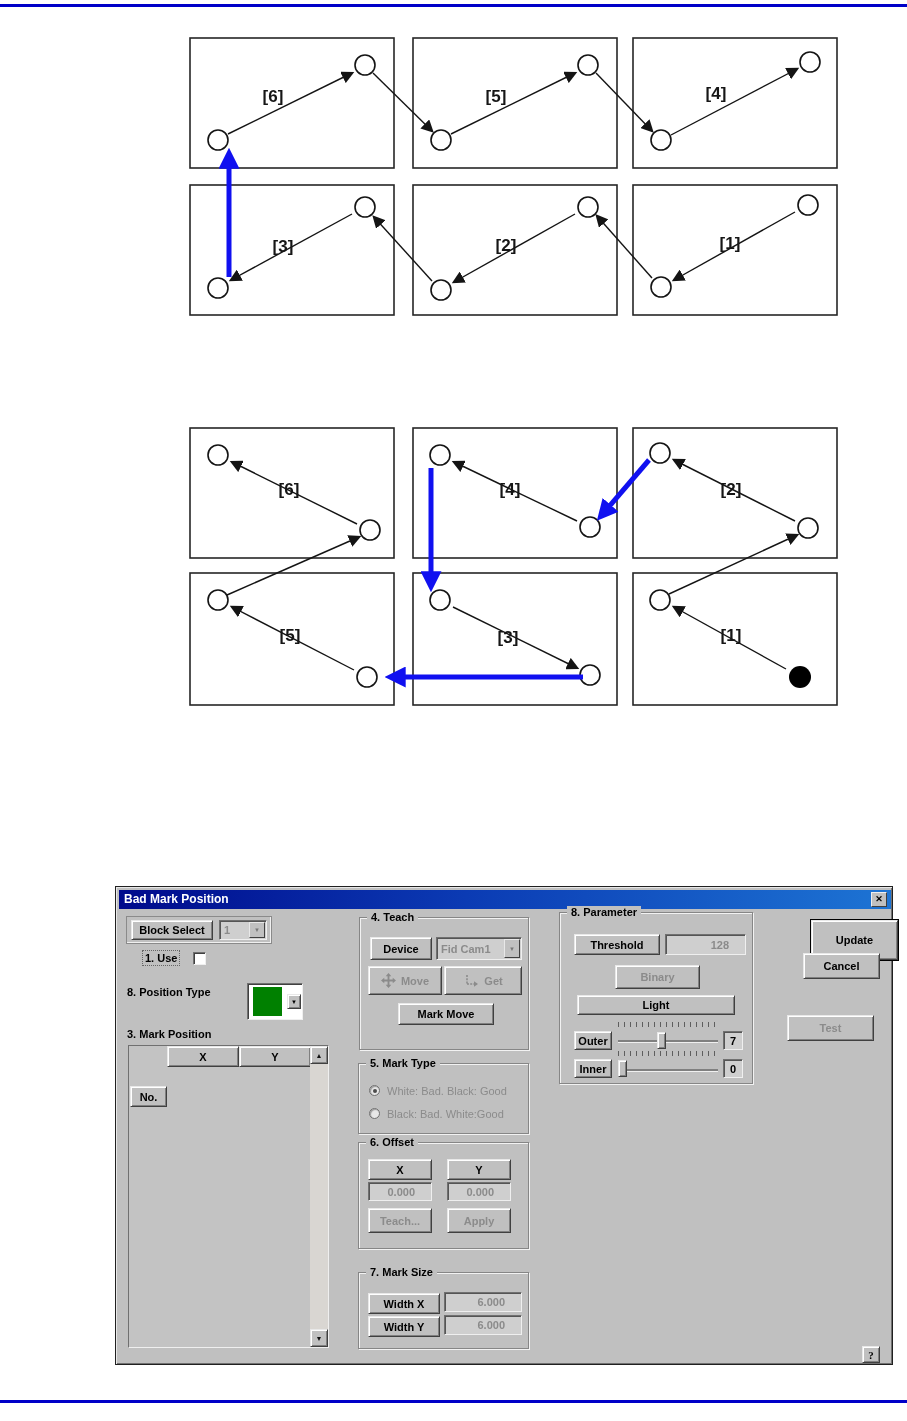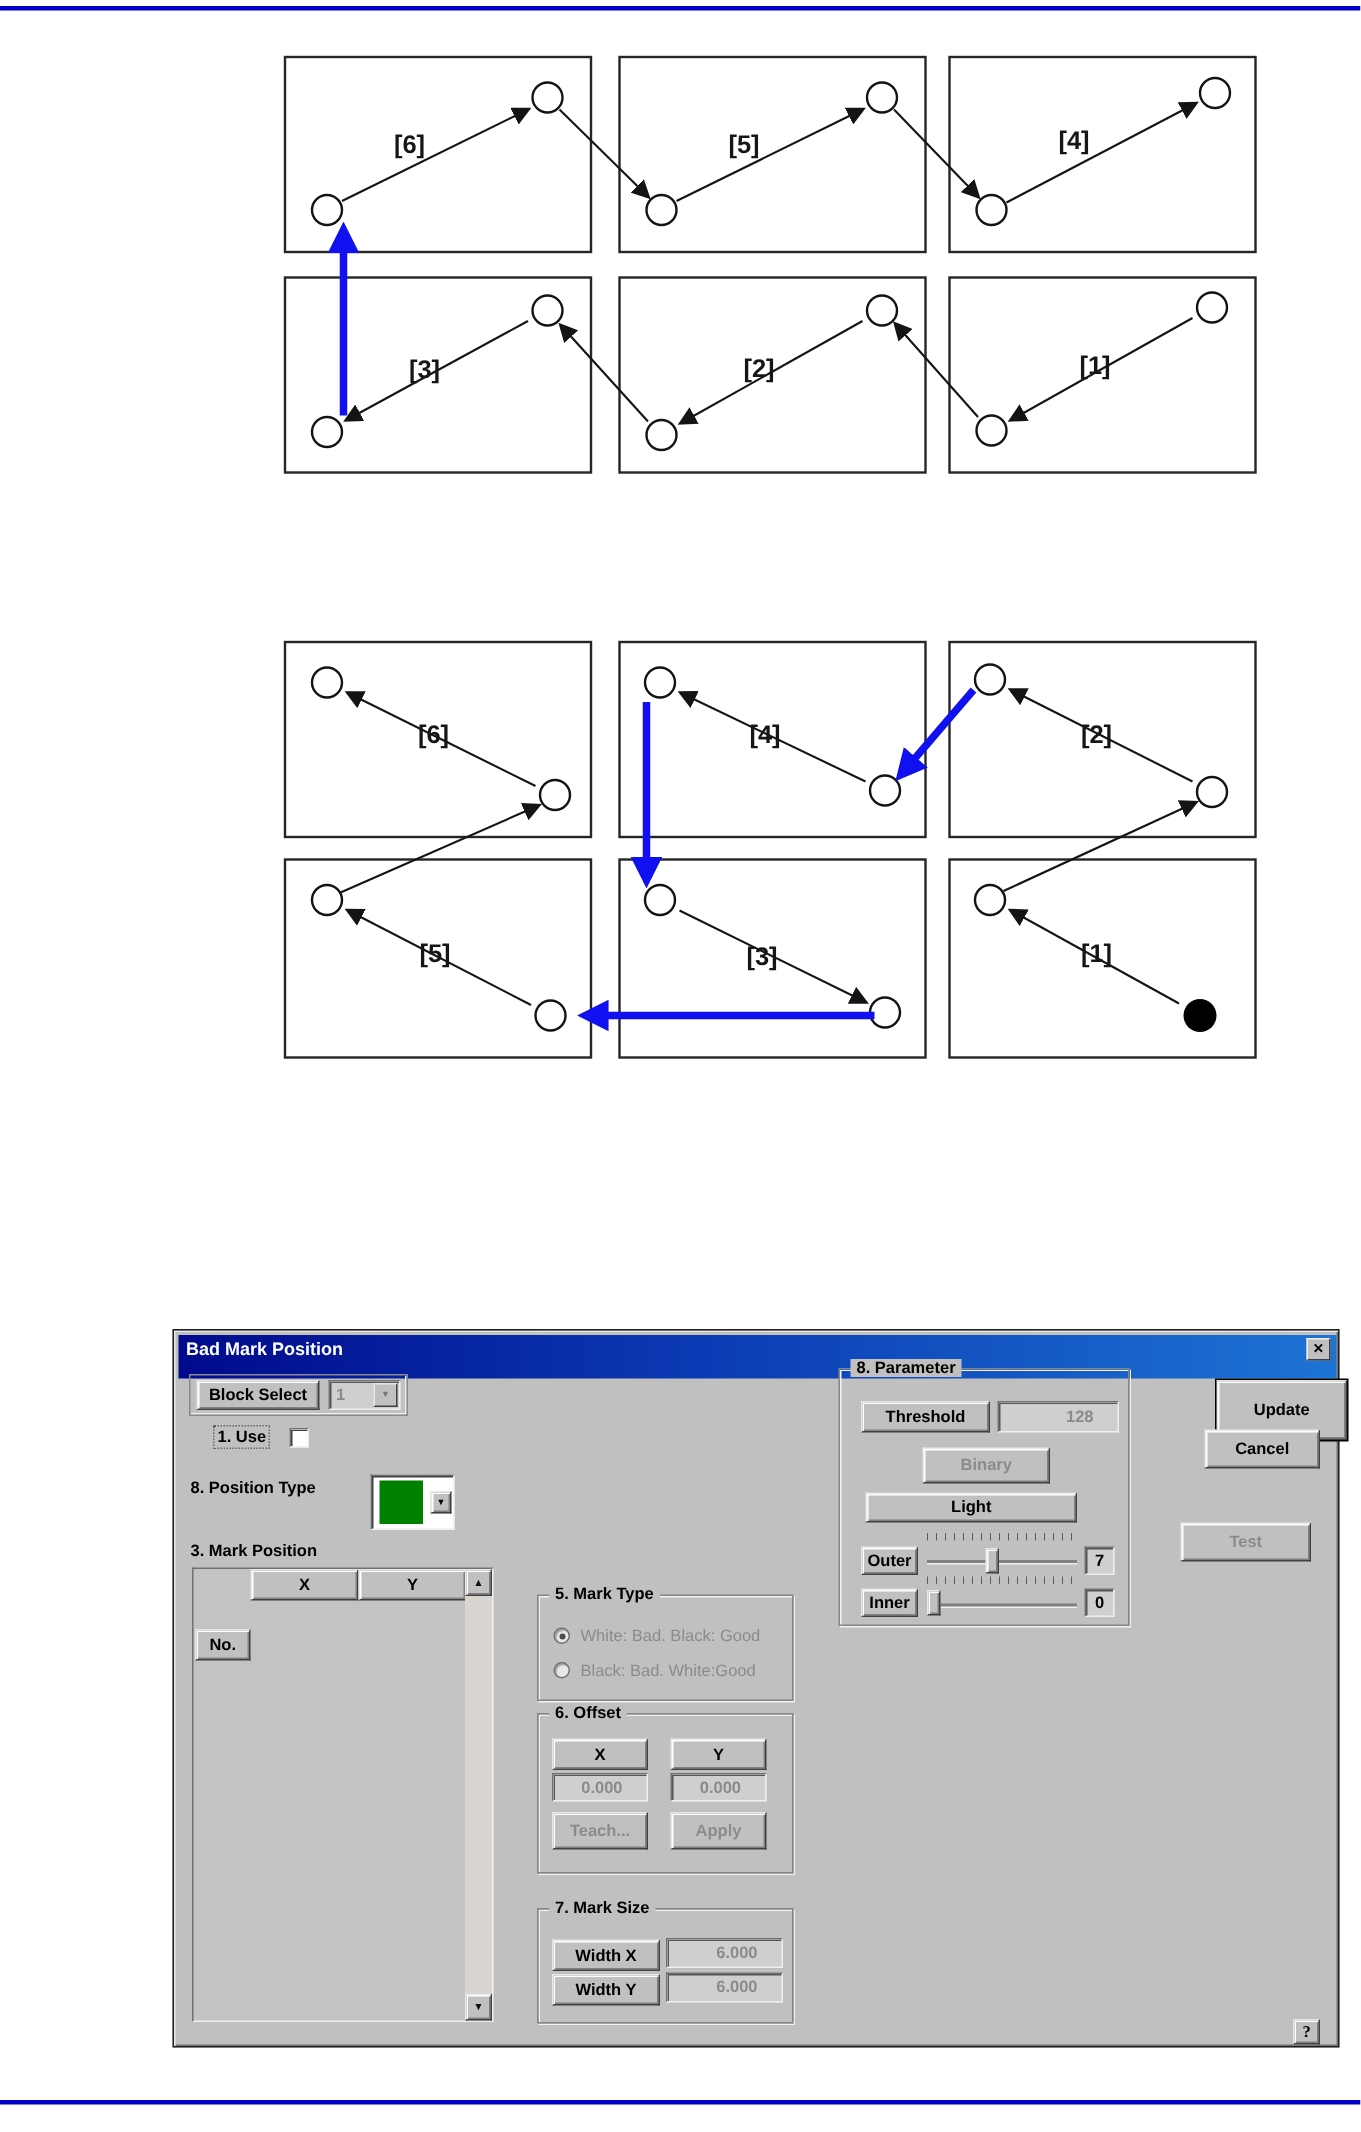--- a/index.html
+++ b/index.html
@@ -9,21 +9,21 @@
   .rule.top { top:4px; } .rule.bottom { top:1400px; }
 
   svg.diagram { position:absolute; }
   .boxlabel { font:bold 17px "Liberation Sans", sans-serif; fill:#161616; }
 
   
   .dialog { position:absolute; left:115px; top:886px; width:778px; height:479px;
             background:#c0c0c0; border:1px solid #202020;
             box-shadow: inset 1px 1px 0 #e8e8e8, inset -1px -1px 0 #707070;
             font-size:11px; color:#000; }
-  .titlebar { position:absolute; left:3px; top:3px; width:772px; height:29px;
+  .titlebar { position:absolute; left:3px; top:3px; width:772px; height:19px;
               background:linear-gradient(90deg,#000a8c 0%,#0b3bb4 45%,#1d74d4 100%);
               color:#fff; font-weight:bold; font-size:12px; line-height:19px;
               padding-left:5px; }
   .closebtn { position:absolute; right:4px; top:2px; width:16px; height:15px;
               background:#c0c0c0; border:1px solid; border-color:#efefef #404040 #404040 #efefef;
               font:bold 9px "Liberation Sans",sans-serif; text-align:center; line-height:13px; color:#000; }
 
   .btn { position:absolute; background:#c0c0c0; border:1px solid;
          border-color:#e8e8e8 #404040 #404040 #e8e8e8;
          box-shadow: inset 1px 1px 0 #ffffff, inset -1px -1px 0 #808080;
@@ -231,20 +231,42 @@
     <div class="th" style="left:1px; width:37px;margin-top:40px;">No.</div>
     <div class="th" style="left:38px; width:72px;">X</div>
     <div class="th" style="left:110px; width:72px;">Y</div>
     <div class="sbtrack">
       <div class="sbbtn" style="top:0;">▲</div>
       <div class="sbbtn" style="bottom:0; top:auto;">▼</div>
     </div>
     <div></div>
   </div>
 
+  <div class="group" style="left:243px; top:30px; width:170px; height:133px;">
+    <div class="gtitle">4. Teach</div>
+    <div class="btn" style="left:10px; top:19px; width:62px; height:23px;">Device</div>
+    <div class="combo" style="left:76px; top:19px; width:86px; height:23px;">
+      <span>Fid Cam1</span>
+      <span class="arrowbox">▼</span>
+    </div>
+    <div class="btn dis" style="left:8px; top:48px; width:74px; height:29px; gap:5px;">
+      <svg width="15" height="15" viewBox="0 0 16 16">
+        <path d="M8 0 L11 3.5 H9 V7 H12.5 V5 L16 8 L12.5 11 V9 H9 V12.5 H11 L8 16 L5 12.5 H7 V9 H3.5 V11 L0 8 L3.5 5 V7 H7 V3.5 H5 Z" fill="#8b8b8b"></path>
+      </svg>
+      <span>Move</span>
+    </div>
+    <div class="btn dis" style="left:84px; top:48px; width:78px; height:29px; gap:5px;">
+      <svg width="16" height="14" viewBox="0 0 16 14">
+        <path d="M4 1 V10 M4 10 H12" stroke="#8b8b8b" stroke-width="1.6" stroke-dasharray="2 1.2" fill="none"></path>
+        <path d="M11 7.2 L15 10 L11 12.8 Z" fill="#8b8b8b"></path>
+      </svg>
+      <span>Get</span>
+    </div>
+    <div class="btn" style="left:38px; top:85px; width:96px; height:22px;">Mark Move</div>
+  </div>
 
   <div class="group" style="left:242px; top:176px; width:171px; height:71px;">
     <div class="gtitle">5. Mark Type</div>
     <div class="radio" style="left:10px; top:21px;">
       <div class="dot"></div>
     </div>
     <div class="label dislabel" style="left:28px; top:21px; font-weight:normal;">White: Bad. Black: Good</div>
     <div class="radio" style="left:10px; top:44px;"></div>
     <div class="label dislabel" style="left:28px; top:44px; font-weight:normal;">Black: Bad. White:Good</div>
   </div>
@@ -265,21 +287,21 @@
     <div class="sunken num" style="left:85px; top:19px; width:78px; height:20px;">6.000</div>
     <div class="btn" style="left:9px; top:43px; width:72px; height:21px;">Width Y</div>
     <div class="sunken num" style="left:85px; top:42px; width:78px; height:20px;">6.000</div>
   </div>
 
   <div class="group" style="left:443px; top:25px; width:194px; height:172px;">
     <div class="gtitle">8. Parameter</div>
     <div class="btn" style="left:14px; top:21px; width:86px; height:21px;">Threshold</div>
     <div class="sunken num" style="left:105px; top:21px; width:81px; height:21px;">128</div>
     <div class="btn dis" style="left:55px; top:52px; width:85px; height:24px;">Binary</div>
-    <div class="btn" style="left:17px; top:82px; width:141px; height:20px;">Light</div>
+    <div class="btn" style="left:17px; top:82px; width:158px; height:20px;">Light</div>
 
     <div class="btn" style="left:14px; top:118px; width:38px; height:19px;">Outer</div>
     <div class="ticks" style="left:58px; top:109px; width:102px;"></div>
     <div class="track" style="left:58px; top:127px; width:100px;"></div>
     <div class="thumb" style="left:97px; top:119px;"></div>
     <div class="sunken" style="left:163px; top:118px; width:20px; height:19px; color:#000; justify-content:center;">7</div>
 
     <div class="btn" style="left:14px; top:146px; width:38px; height:19px;text-align:right;">Inner</div>
     <div class="ticks" style="left:58px; top:138px; width:102px;"></div>
     <div class="track" style="left:58px; top:156px; width:100px;"></div>

